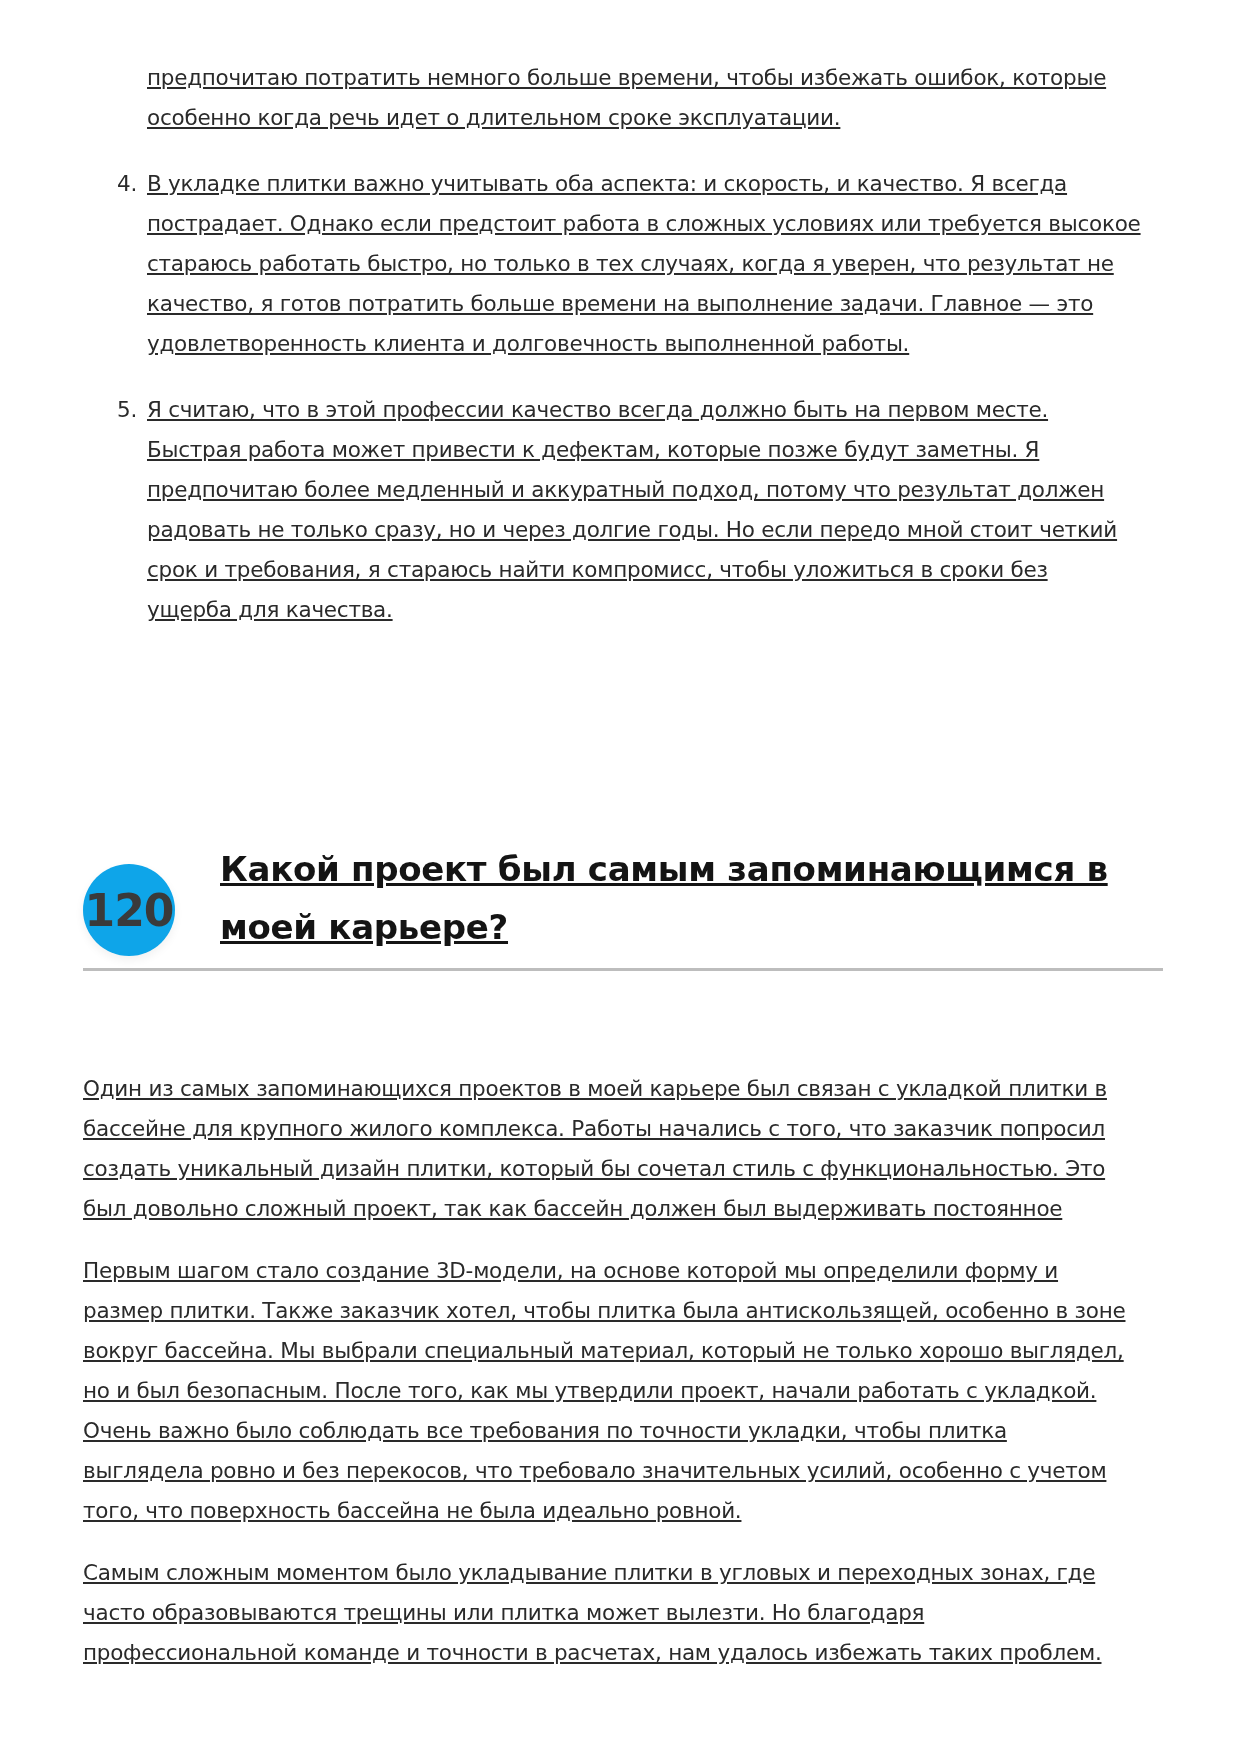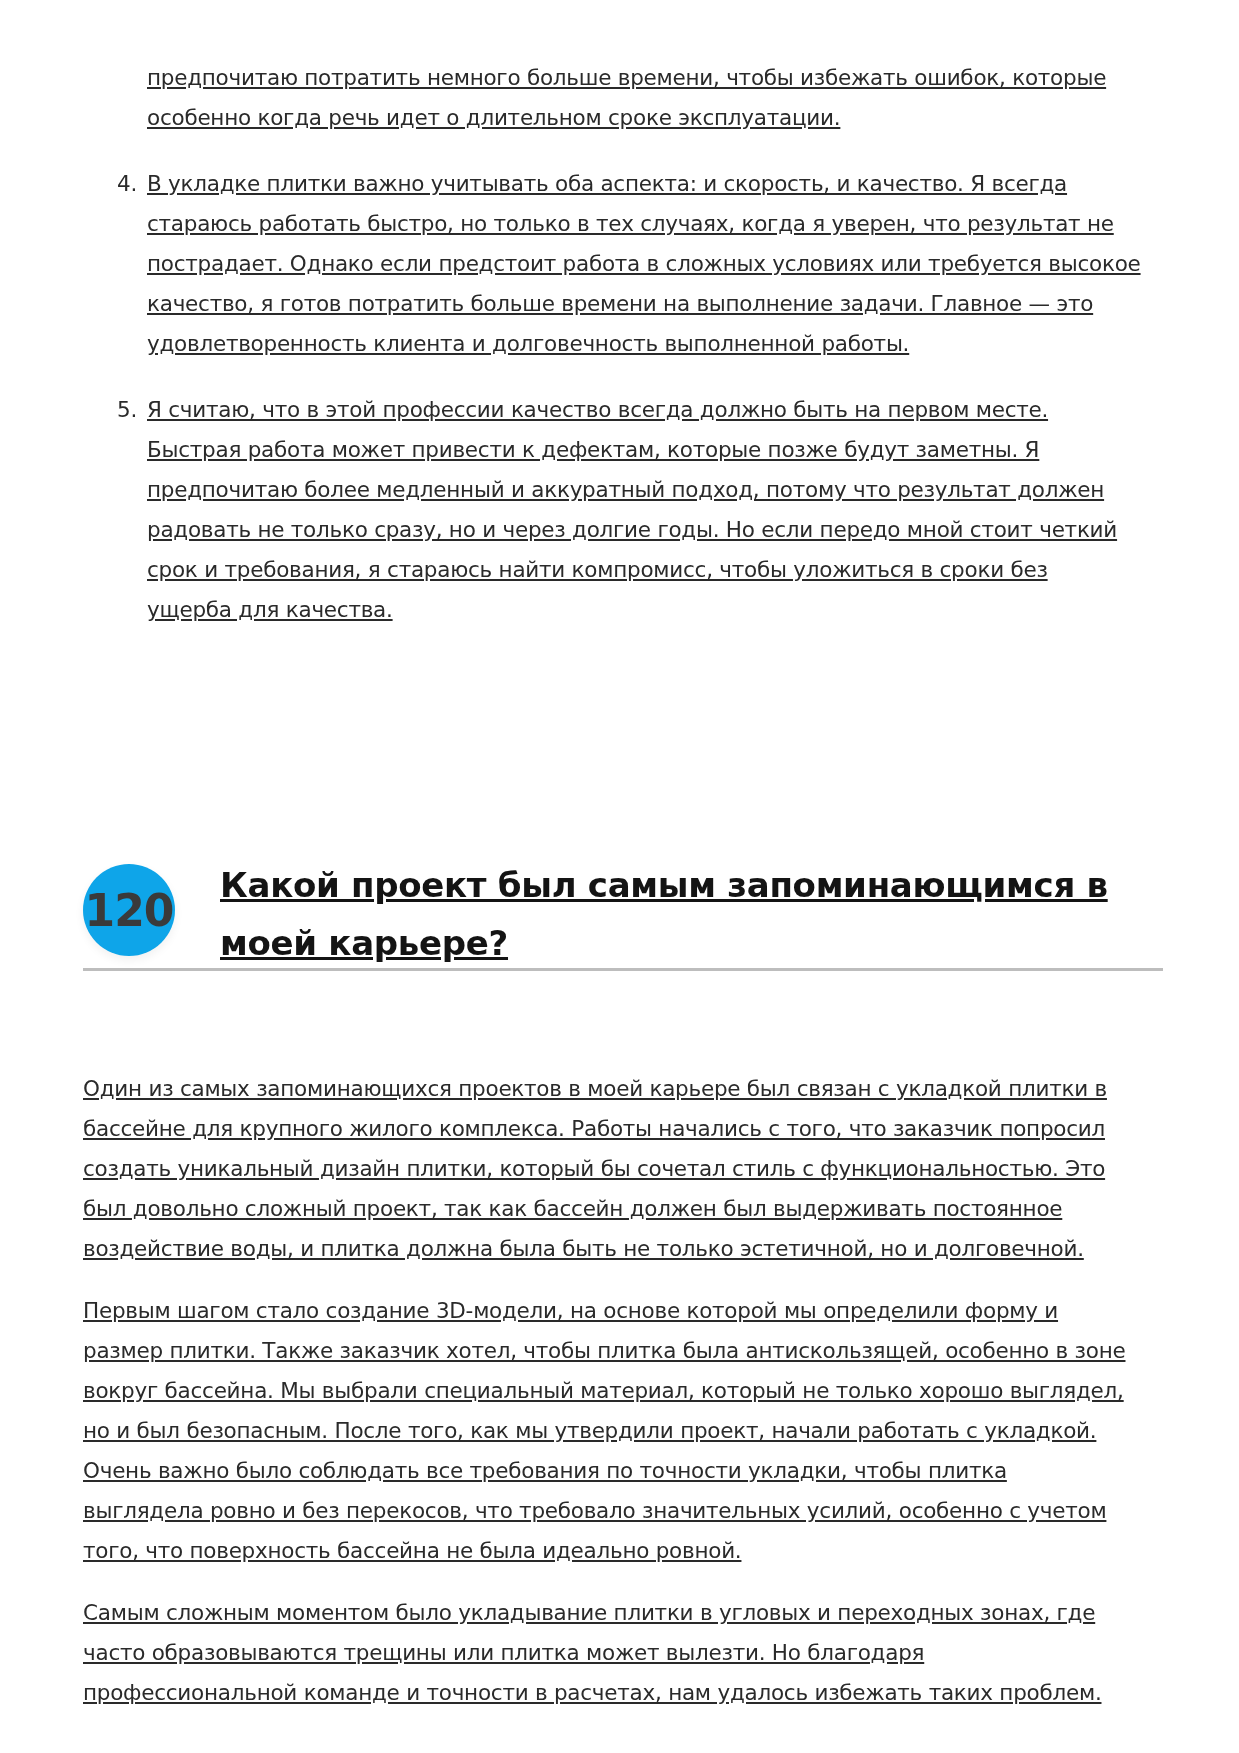--- a/index.html
+++ b/index.html
@@ -73,21 +73,21 @@
       align-items: center;
       justify-content: center;
       font-weight: bold;
       font-size: 44px;
       color: #3a3a3a;
       letter-spacing: -1px;
     }
     .heading {
       position: absolute;
       left: 137px;
-      top: 16px;
+      top: 0;
       width: 930px;
       margin: 0;
       font-size: 34px;
       line-height: 58px;
       font-weight: bold;
       color: #141414;
       letter-spacing: -0.3px;
     }
     .divider {
       position: absolute;
@@ -119,22 +119,22 @@
 
   <ol class="list">
     <li class="list-item continued">
       <span class="line">предпочитаю потратить немного больше времени, чтобы избежать ошибок, которые</span>
       <span class="line">особенно когда речь идет о длительном сроке эксплуатации.</span>
     </li>
 
     <li class="list-item">
       <span class="num">4.</span>
       <span class="line">В укладке плитки важно учитывать оба аспекта: и скорость, и качество. Я всегда</span>
+      <span class="line">пострадает. Однако если предстоит работа в сложных условиях или требуется высокое</span>
       <span class="line">стараюсь работать быстро, но только в тех случаях, когда я уверен, что результат не</span>
-      <span class="line">пострадает. Однако если предстоит работа в сложных условиях или требуется высокое</span>
       <span class="line">качество, я готов потратить больше времени на выполнение задачи. Главное — это</span>
       <span class="line">удовлетворенность клиента и долговечность выполненной работы.</span>
     </li>
 
     <li class="list-item">
       <span class="num">5.</span>
       <span class="line">Я считаю, что в этой профессии качество всегда должно быть на первом месте.</span>
       <span class="line">Быстрая работа может привести к дефектам, которые позже будут заметны. Я</span>
       <span class="line">предпочитаю более медленный и аккуратный подход, потому что результат должен</span>
       <span class="line">радовать не только сразу, но и через долгие годы. Но если передо мной стоит четкий</span>
@@ -151,21 +151,20 @@
     </h2>
     <div class="divider"></div>
   </div>
 
   <div class="body-text">
     <p class="para">
       <span class="line">Один из самых запоминающихся проектов в моей карьере был связан с укладкой плитки в</span>
       <span class="line">бассейне для крупного жилого комплекса. Работы начались с того, что заказчик попросил</span>
       <span class="line">создать уникальный дизайн плитки, который бы сочетал стиль с функциональностью. Это</span>
       <span class="line">был довольно сложный проект, так как бассейн должен был выдерживать постоянное</span>
-      <span class="line">воздействие воды, и плитка должна была быть не только эстетичной, но и долговечной.</span>
     </p>
     <p class="para">
       <span class="line">Первым шагом стало создание 3D-модели, на основе которой мы определили форму и</span>
       <span class="line">размер плитки. Также заказчик хотел, чтобы плитка была антискользящей, особенно в зоне</span>
       <span class="line">вокруг бассейна. Мы выбрали специальный материал, который не только хорошо выглядел,</span>
       <span class="line">но и был безопасным. После того, как мы утвердили проект, начали работать с укладкой.</span>
       <span class="line">Очень важно было соблюдать все требования по точности укладки, чтобы плитка</span>
       <span class="line">выглядела ровно и без перекосов, что требовало значительных усилий, особенно с учетом</span>
       <span class="line">того, что поверхность бассейна не была идеально ровной.</span>
     </p>

